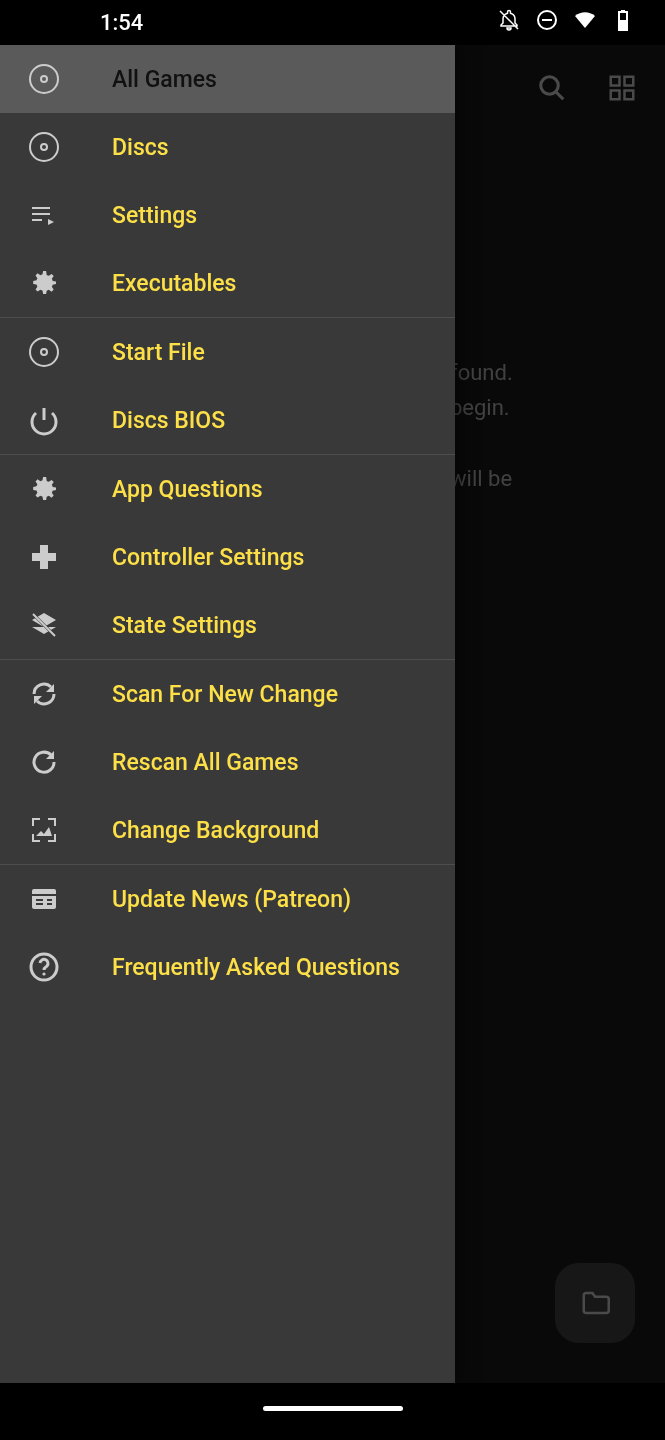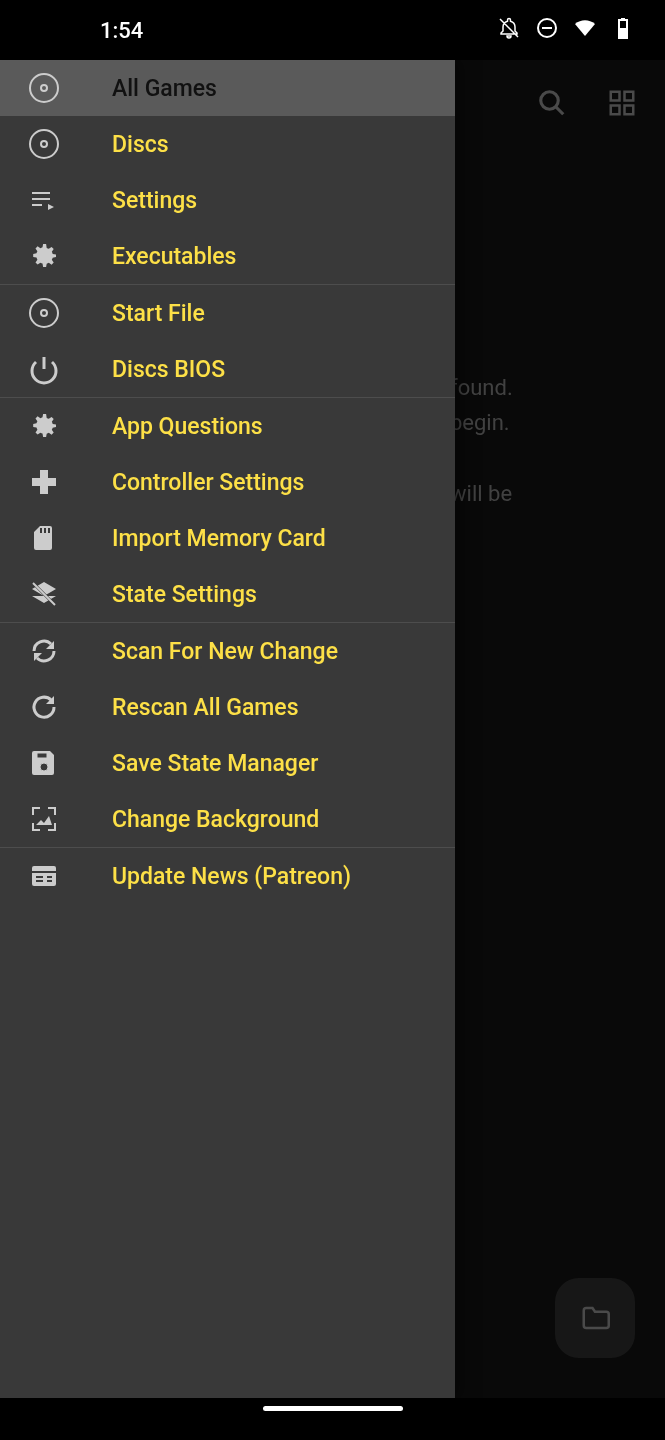--- a/index.html
+++ b/index.html
@@ -6,21 +6,21 @@
   body {
     width: 665px;
     height: 1440px;
     background: #000;
     font-family: Roboto, -apple-system, sans-serif;
     color: #fff;
     overflow: hidden;
     position: relative;
   }
   .status-bar {
-    height: 60px;
+    height: 45px;
     display: flex;
     align-items: center;
     justify-content: space-between;
     padding: 0 30px 0 100px;
     font-size: 22px;
     font-weight: 500;
     text-align: center;
   }
   .status-icons { display: flex; gap: 14px; align-items: center; }
   .status-icons svg { width: 24px; height: 24px; fill: #fff; }
@@ -78,21 +78,21 @@
     left: 0;
     width: 455px;
     height: 100%;
     background: #393939;
     overflow-y: auto;
     box-shadow: 4px 0 16px rgba(0,0,0,0.5);
   }
   .drawer::-webkit-scrollbar { width: 4px; }
   .drawer::-webkit-scrollbar-thumb { background: #666; }
   .menu-item {
-    height: 56px;
+    height: 68px;
     display: flex;
     align-items: center;
     padding-left: 28px;
     gap: 52px;
     cursor: pointer;
   }
   .menu-item.highlighted {
     background: #5a5a5a;
   }
   .menu-icon {
@@ -314,28 +314,20 @@
         <span class="menu-icon">
           <svg viewBox="0 0 32 32">
             <use href="#i-dpad"></use>
           </svg>
         </span>
         <span class="menu-label">Controller Settings</span>
       </div>
       <div class="menu-item">
         <span class="menu-icon">
           <svg viewBox="0 0 32 32">
-            <use href="#i-sdcard"></use>
-          </svg>
-        </span>
-        <span class="menu-label">Import Memory Card</span>
-      </div>
-      <div class="menu-item">
-        <span class="menu-icon">
-          <svg viewBox="0 0 32 32">
             <use href="#i-layers-off"></use>
           </svg>
         </span>
         <span class="menu-label">State Settings</span>
       </div>
       <div class="divider"></div>
       <div class="menu-item">
         <span class="menu-icon">
           <svg viewBox="0 0 32 32">
             <use href="#i-sync"></use>
@@ -347,40 +339,40 @@
         <span class="menu-icon">
           <svg viewBox="0 0 32 32">
             <use href="#i-refresh"></use>
           </svg>
         </span>
         <span class="menu-label">Rescan All Games</span>
       </div>
       <div class="menu-item">
         <span class="menu-icon">
           <svg viewBox="0 0 32 32">
-            <use href="#i-save"></use>
-          </svg>
-        </span>
-        <span class="menu-label">Save State Manager</span>
-      </div>
-      <div class="menu-item">
-        <span class="menu-icon">
-          <svg viewBox="0 0 32 32">
             <use href="#i-wallpaper"></use>
           </svg>
         </span>
         <span class="menu-label">Change Background</span>
       </div>
       <div class="divider"></div>
       <div class="menu-item">
         <span class="menu-icon">
           <svg viewBox="0 0 32 32">
             <use href="#i-news"></use>
           </svg>
         </span>
         <span class="menu-label">Update News (Patreon)</span>
+      </div>
+      <div class="menu-item">
+        <span class="menu-icon">
+          <svg viewBox="0 0 32 32">
+            <use href="#i-help"></use>
+          </svg>
+        </span>
+        <span class="menu-label">Frequently Asked Questions</span>
       </div>
     </div>
 </div>
 
 <div class="nav-bar">
   <div class="nav-handle"></div>
 </div>
 
 </body></html>

